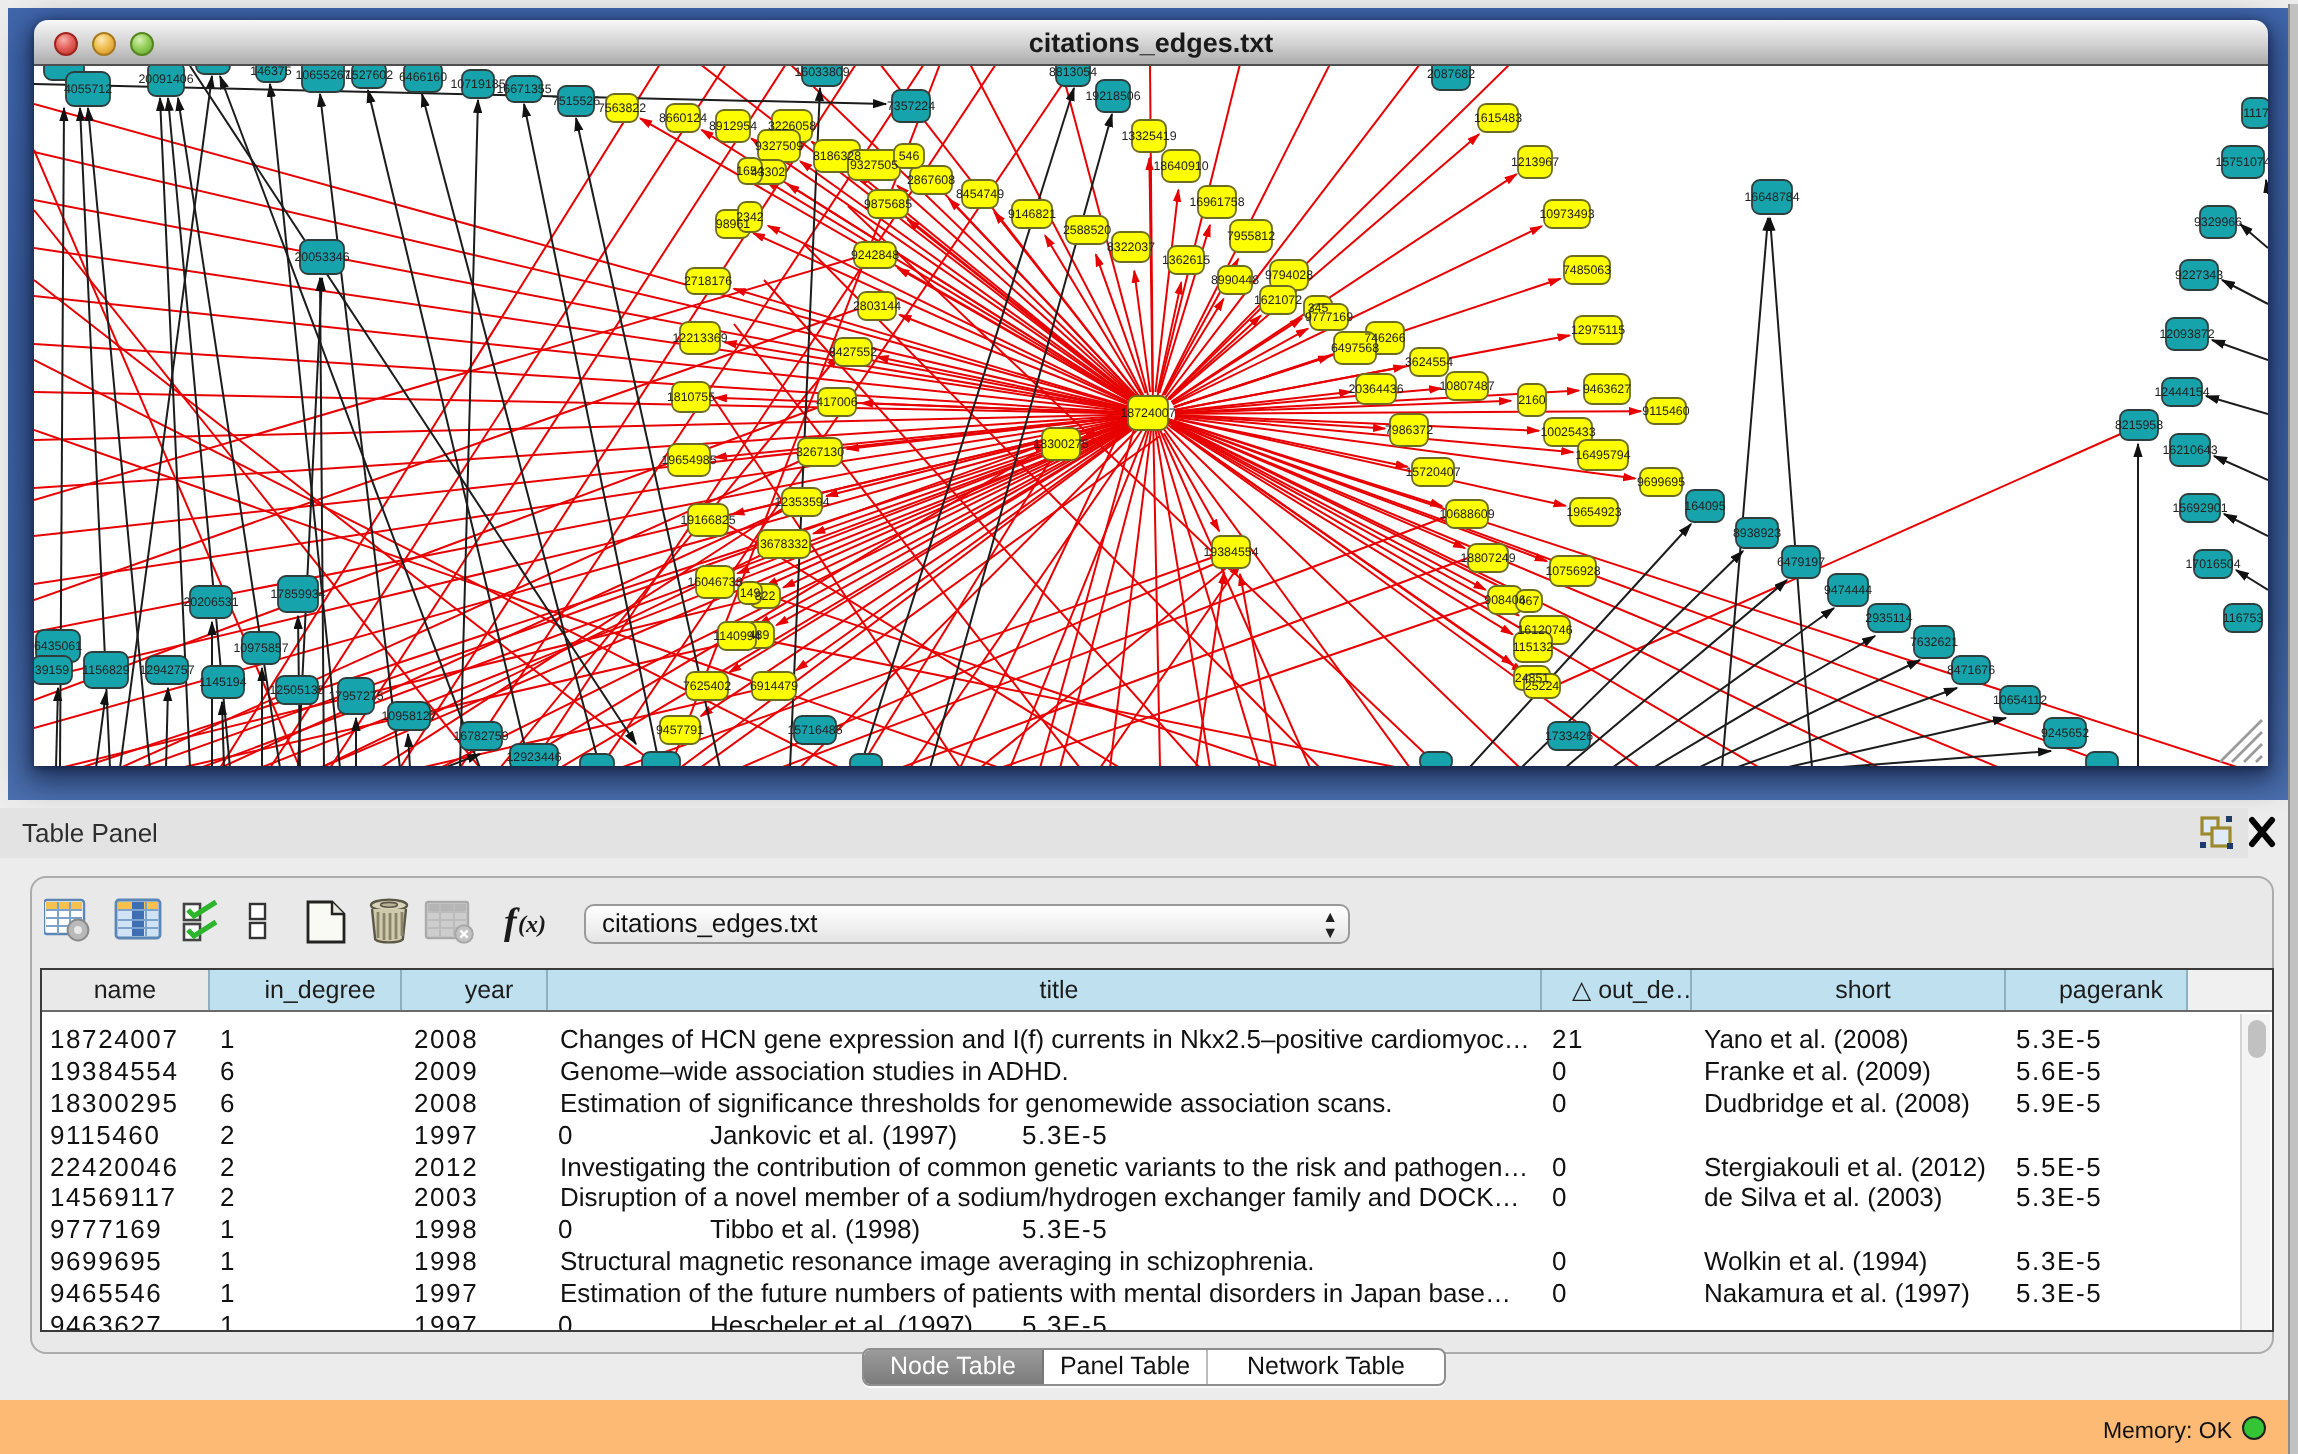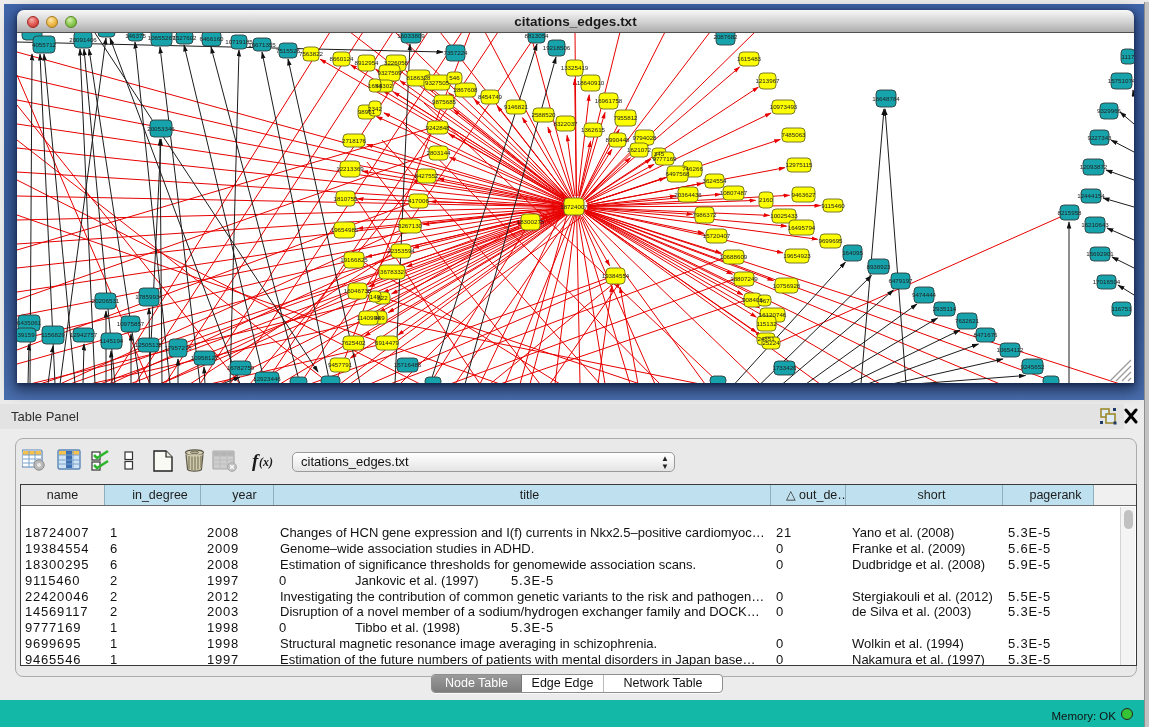--- a/index.html
+++ b/index.html
@@ -46,21 +46,21 @@
 .sbar{position:absolute;right:1px;top:22px;width:15px;height:159px;background:#f4f4f4;border-left:1px solid #d5d5d5}
 .sbar .thumb{position:absolute;left:3px;top:3px;width:9px;height:19px;background:#c1c1c1;border-radius:5px}
 
 .tabs{position:absolute;left:431px;top:674px;height:19px;display:flex;
  border:1px solid #8e8e8e;border-radius:4px;overflow:hidden;font-size:12.5px;
  background:#fff;box-shadow:0 1px 0 rgba(255,255,255,.7)}
 .tab{line-height:17px;text-align:center;color:#111}
 .tab.sel{background:linear-gradient(180deg,#9a9a9a,#7c7c7c);color:#fff;border-right:1px solid #777}
 .tab.mid{border-right:1px solid #bbb}
 
-.status{position:absolute;left:0;top:700px;width:1144px;height:27px;background:#14b8a6}
+.status{position:absolute;left:0;top:700px;width:1144px;height:27px;background:#fdba74}
 .mem{position:absolute;right:28px;top:10px;font-size:11.5px;color:#111}
 .dot{position:absolute;right:11px;top:8px;width:12px;height:12px;border-radius:50%;
  background:#35c435;border:1.5px solid #222}
 </style></head>
 <body>
 <div class="desk"></div>
 <div class="win">
  <div class="canvas">
       <svg width="1117" height="350" viewBox="17 33 1117 350" xmlns="http://www.w3.org/2000/svg" style="position:absolute;left:0;top:0">
 <defs>
@@ -651,21 +651,21 @@
   <path d="M17.2 15.2l3.6 3.6M20.8 15.2l-3.6 3.6" stroke="#fff" stroke-width="1.3"></path>
  </g>
 
  <g transform="translate(230,2)" fill="#1a1a1a" font-family="Liberation Serif, serif">
   <text x="0" y="16" font-size="19" font-style="italic" font-weight="bold">f</text>
   <text x="7" y="15" font-size="12" font-style="italic" font-weight="bold">(x)</text>
  </g>
 </svg>
  <div class="combo">citations_edges.txt<span class="ar">▲<br>▼</span></div>
  <div class="tbl">
-  <div class="th" style="margin-bottom:19px">
+  <div class="th" style="margin-bottom:6px">
    <div class="c0">name</div>
         <div class="c1">in_degree</div>
         <div class="c2">year</div>
    <div class="c3">title</div>
         <div class="c4">△ out_de…</div>
         <div class="c5">short</div>
    <div class="c6">pagerank</div>
         <div class="cf"></div>
   </div>
 <div class="tr">
@@ -755,18 +755,18 @@
         <div class="c c5">Hescheler et al. (1997)</div>
         <div class="c c6">5.3E-5</div>
       </div>
   <div class="sbar">
         <div class="thumb"></div>
       </div>
  </div>
 </div>
 <div class="tabs">
  <div class="tab sel" style="width:90px">Node Table</div>
- <div class="tab mid" style="width:82px">Edge Edge</div>
+ <div class="tab mid" style="width:82px">Panel Table</div>
  <div class="tab" style="width:118px">Network Table</div>
 </div>
 <div class="status">
     <span class="mem">Memory: OK</span>
     <span class="dot"></span>
   </div>
 </body></html>

